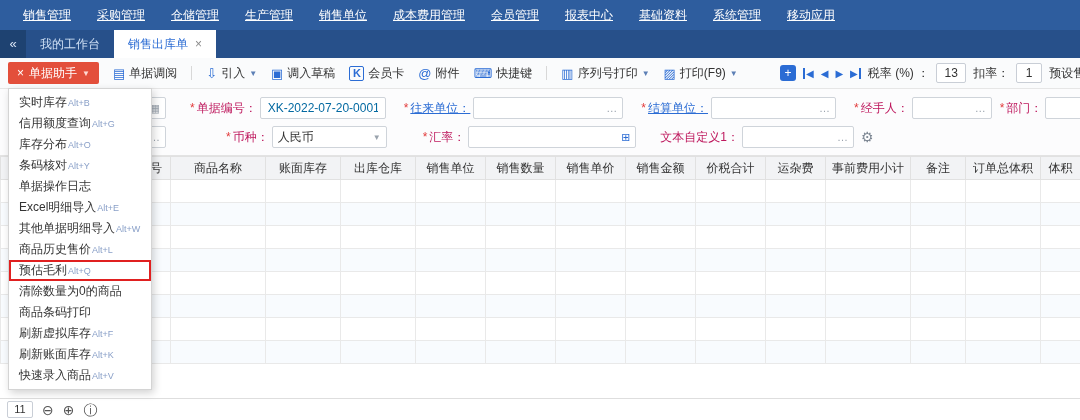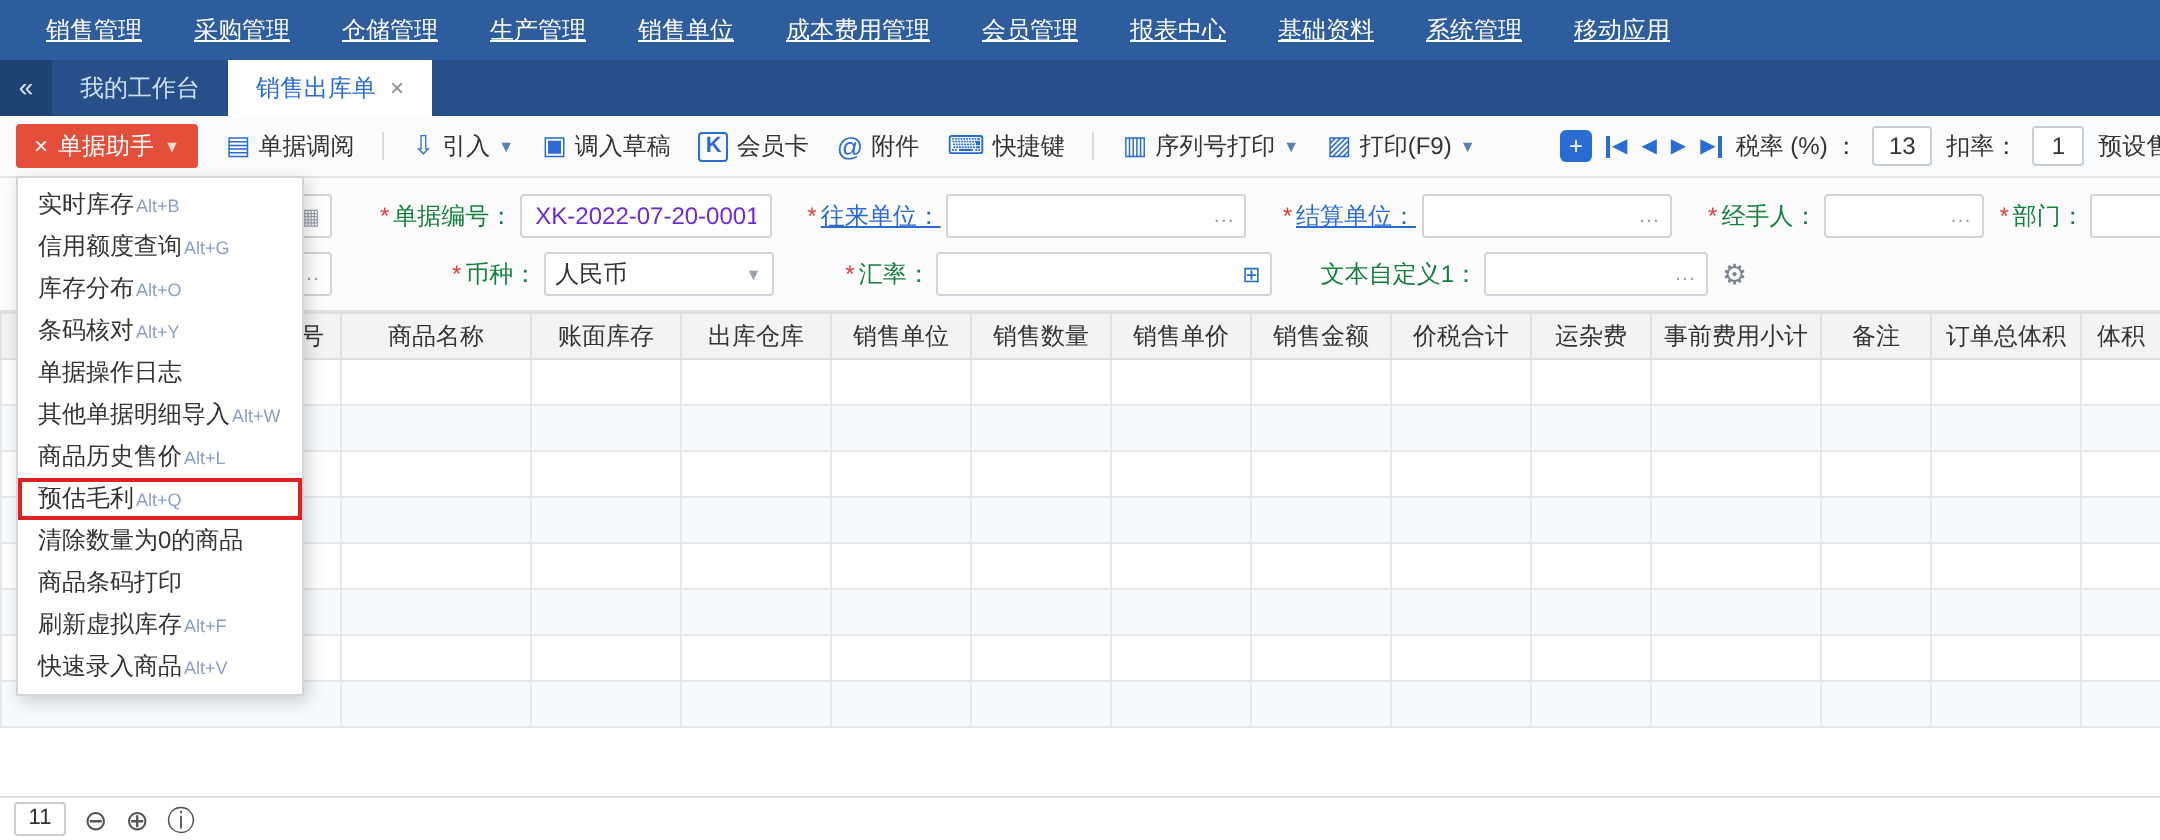--- a/index.html
+++ b/index.html
@@ -36,25 +36,25 @@
   .bar-left{border-left:2px solid var(--link_blue,#2b6cd4);padding-left:1px;}
   .bar-right{border-right:2px solid var(--link_blue,#2b6cd4);padding-right:1px;}
   .mini-input{height:18px;border:1px solid #c9ced6;border-radius:2px;text-align:center;font-size:12px;
     width:28px;padding:0;background:#fff;color:#333;}
 
   
   .form-area{padding:6px 0 5px 58px;background:#fcfcfd;border-bottom:1px solid #e3e3e3;}
   .form-row{display:flex;align-items:center;height:26px;white-space:nowrap;}
   .form-row + .form-row{margin-top:3px;}
   .star{color:#e23b3b;margin-right:2px;}
-  .lbl{color:#15803d;margin-right:3px;}
+  .lbl{color:#be185d;margin-right:3px;}
   .lbl.link{color:var(--link_blue,#2b6cd4);text-decoration:underline;}
   .field-box{display:inline-flex;align-items:center;height:22px;border:1px solid #cfd4da;border-radius:2px;
     background:#fff;padding:0 5px;box-sizing:border-box;}
-  .field-box input{border:none;outline:none;flex:1;min-width:0;font-size:12px;font-family:inherit;color:#6d28d9;background:transparent;}
+  .field-box input{border:none;outline:none;flex:1;min-width:0;font-size:12px;font-family:inherit;color:#0369a1;background:transparent;}
   .trail{margin-left:auto;color:#9aa3ad;font-size:11px;padding-left:4px;}
   .trail.blue{color:var(--link_blue,#2b6cd4);}
   .gear{color:#7d8793;font-size:14px;margin-left:7px;}
   .ml8{margin-left:8px;}.ml18{margin-left:18px;}.ml24{margin-left:24px;}.ml36{margin-left:36px;}.ml60{margin-left:60px;}
 
   
   .table-wrap{height:246px;overflow:hidden;}
   table{border-collapse:collapse;table-layout:fixed;width:1080px;}
   th,td{border:1px solid #e9e9e9;height:23px;padding:0 4px;font-weight:normal;overflow:hidden;white-space:nowrap;box-sizing:border-box;}
   thead th{background:#f2f3f5;border-color:#e1e1e1;text-align:center;color:#333;}
@@ -424,20 +424,24 @@
         <span class="menu-shortcut">Alt+O</span>
       </div>
       <div class="menu-item">
         <span class="menu-label">条码核对</span>
         <span class="menu-shortcut">Alt+Y</span>
       </div>
       <div class="menu-item">
         <span class="menu-label">单据操作日志</span>
       </div>
       <div class="menu-item">
+        <span class="menu-label">Excel明细导入</span>
+        <span class="menu-shortcut">Alt+E</span>
+      </div>
+      <div class="menu-item">
         <span class="menu-label">其他单据明细导入</span>
         <span class="menu-shortcut">Alt+W</span>
       </div>
       <div class="menu-item">
         <span class="menu-label">商品历史售价</span>
         <span class="menu-shortcut">Alt+L</span>
       </div>
       <div class="menu-item highlighted">
         <span class="menu-label">预估毛利</span>
         <span class="menu-shortcut">Alt+Q</span>
@@ -446,18 +450,22 @@
         <span class="menu-label">清除数量为0的商品</span>
       </div>
       <div class="menu-item">
         <span class="menu-label">商品条码打印</span>
       </div>
       <div class="menu-item">
         <span class="menu-label">刷新虚拟库存</span>
         <span class="menu-shortcut">Alt+F</span>
       </div>
       <div class="menu-item">
+        <span class="menu-label">刷新账面库存</span>
+        <span class="menu-shortcut">Alt+K</span>
+      </div>
+      <div class="menu-item">
         <span class="menu-label">快速录入商品</span>
         <span class="menu-shortcut">Alt+V</span>
       </div>
     </div>
 
 </div>
 
 </body></html>

